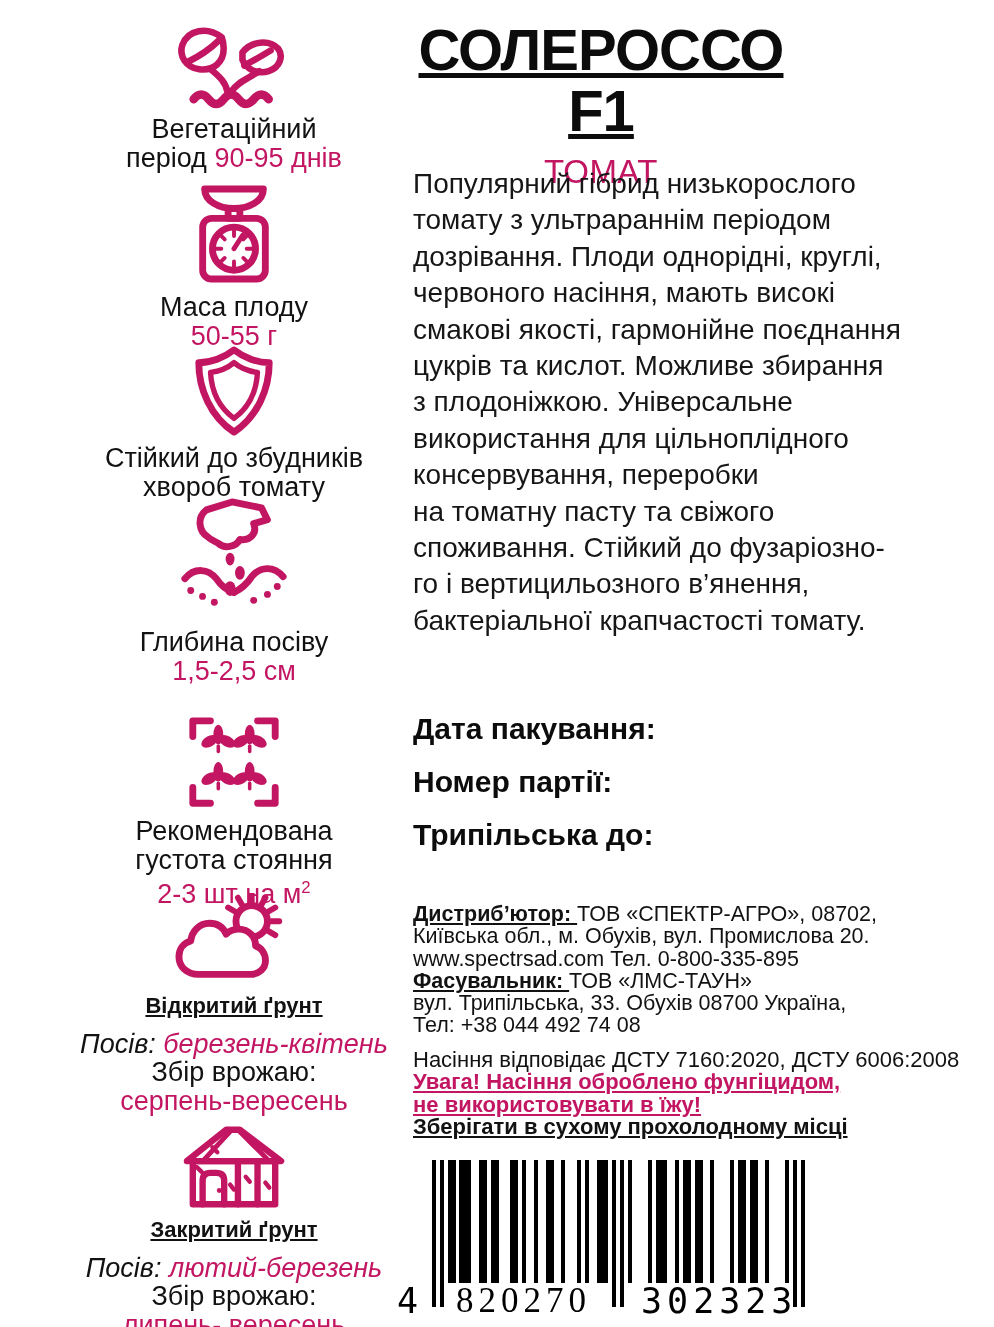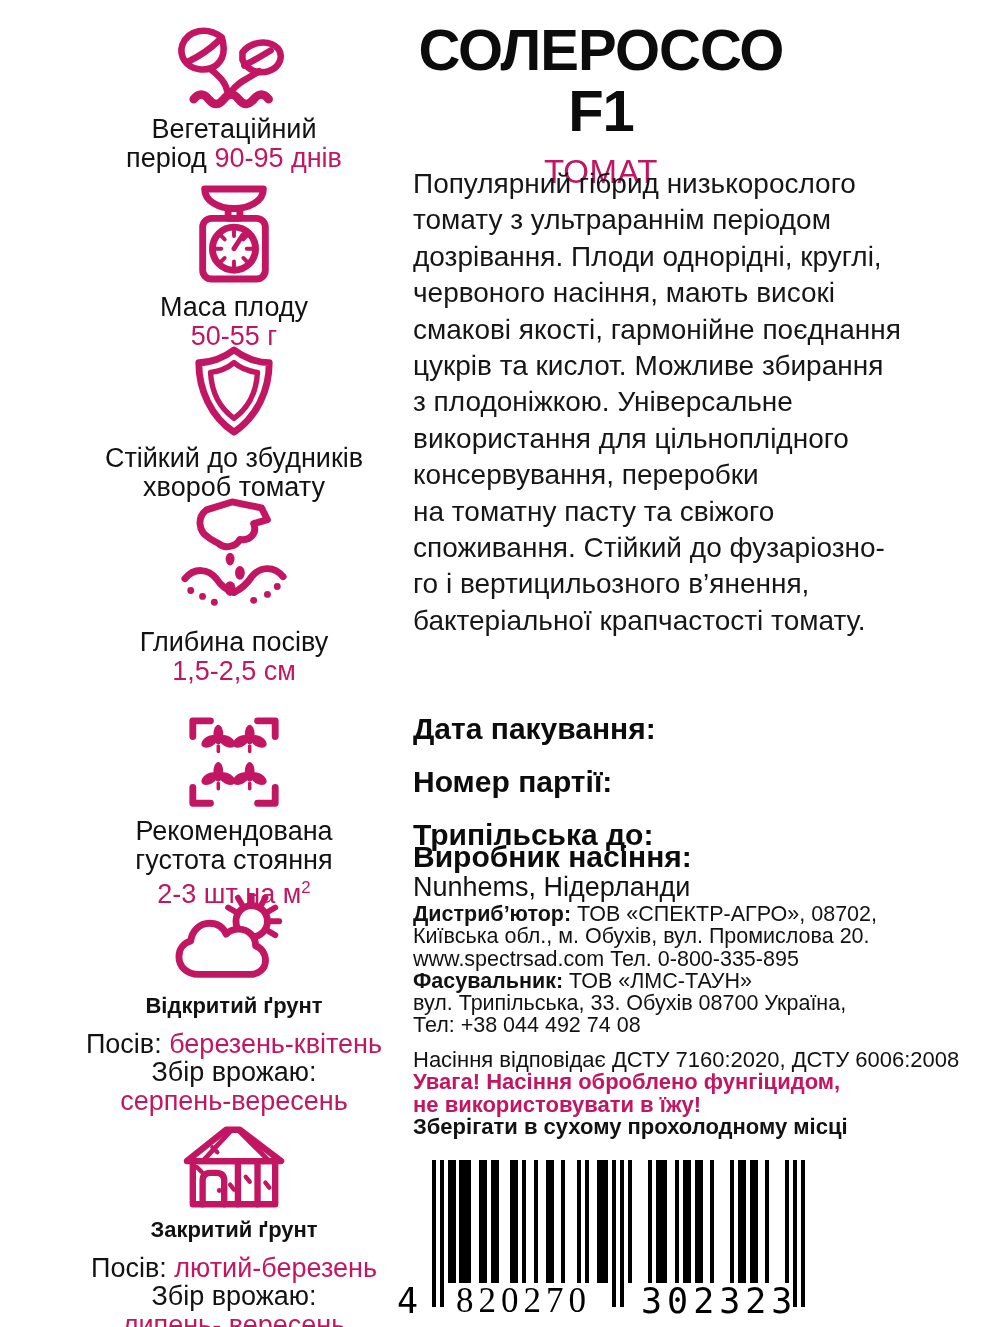--- a/index.html
+++ b/index.html
@@ -7,23 +7,23 @@
   .page{position:relative;width:994px;height:1327px;background:#fff;overflow:hidden;
         font-family:"Liberation Sans",sans-serif;color:#121212;}
 
   
   .features{position:absolute;left:68px;top:0;width:332px;height:1175px;}
   .feature{position:absolute;left:0;width:100%;text-align:center;}
   .feature .icon{color:var(--accent);display:flex;justify-content:center;}
   .feature svg{display:block;}
   .feature .lines{margin-top:5px;}
   .fline{font-size:27px;line-height:28.5px;white-space:nowrap;}
-  .fline.gap{margin-top:9px;}
+  .fline.gap{margin-top:9px;font-style:italic;}
   .accent{color:var(--accent);}
-  .bold{font-weight:bold;}
+  .bold{font-weight:bold;text-decoration:underline;}
   .fline .bold{font-size:22px;}
   sup{font-size:62%;}
 
   .feature:nth-child(1){top:20px;}
   .feature:nth-child(2){top:180px;}
   .feature:nth-child(3){top:343px;}
   .feature:nth-child(4){top:497px;}
   .feature:nth-child(5){top:712px;}
   .feature:nth-child(6){top:893px;}
   .feature:nth-child(7){top:1123px;}
@@ -31,21 +31,21 @@
   .i-sprout{width:122px;height:90px;}
   .i-scale{width:94px;height:108px;}
   .i-shield{width:90px;height:96px;}
   .i-hand{width:118px;height:126px;}
   .i-density{width:102px;height:100px;}
   .i-cloud{width:118px;height:92px;}
   .i-greenhouse{width:102px;height:86px;}
 
   
   .header{position:absolute;left:385px;top:20px;width:432px;text-align:center;}
-  .title{font-size:58px;font-weight:bold;letter-spacing:-1px;line-height:1.05;color:#0c0c0c;}
+  .title{font-size:58px;font-weight:bold;letter-spacing:-1px;line-height:1.05;color:#0c0c0c;text-decoration:underline;}
   .subtitle{font-size:33px;color:var(--accent);margin-top:11px;letter-spacing:.5px;}
 
   .description{position:absolute;left:413px;top:166px;width:578px;font-size:28px;line-height:36.4px;color:#161616;}
   .dline{white-space:nowrap;}
 
   .fields{position:absolute;left:413px;top:683px;margin-top:31px;}
   .field{font-size:30px;font-weight:bold;line-height:30px;margin-bottom:23px;color:#0c0c0c;}
 
   .producer{position:absolute;left:413px;top:842px;}
   .producer-label{font-size:30px;font-weight:bold;line-height:30px;color:#0c0c0c;}
@@ -254,24 +254,20 @@
       <div class="dline"><span>го і вертицильозного в’янення,</span></div>
       <div class="dline"><span>бактеріальної крапчастості томату.</span></div>
     </div>
 
   <div class="fields">
       <div class="field">Дата пакування:</div>
       <div class="field">Номер партії:</div>
       <div class="field">Трипільська до:</div>
     </div>
 
-  <div class="producer">
-    <div class="producer-label">Виробник насіння:</div>
-    <div class="producer-value">Nunhems, Нідерланди</div>
-  </div>
 
   <div class="smallprint">
       <div class="sline"><span class="bold">Дистриб’ютор: </span><span>ТОВ «СПЕКТР-АГРО», 08702,</span></div>
       <div class="sline"><span>Київська обл., м. Обухів, вул. Промислова 20.</span></div>
       <div class="sline"><span>www.spectrsad.com Тел. 0-800-335-895</span></div>
       <div class="sline"><span class="bold">Фасувальник: </span><span>ТОВ «ЛМС-ТАУН»</span></div>
       <div class="sline"><span>вул. Трипільська, 33. Обухів 08700 Україна,</span></div>
       <div class="sline"><span>Тел: +38 044 492 74 08</span></div>
     </div>
 

